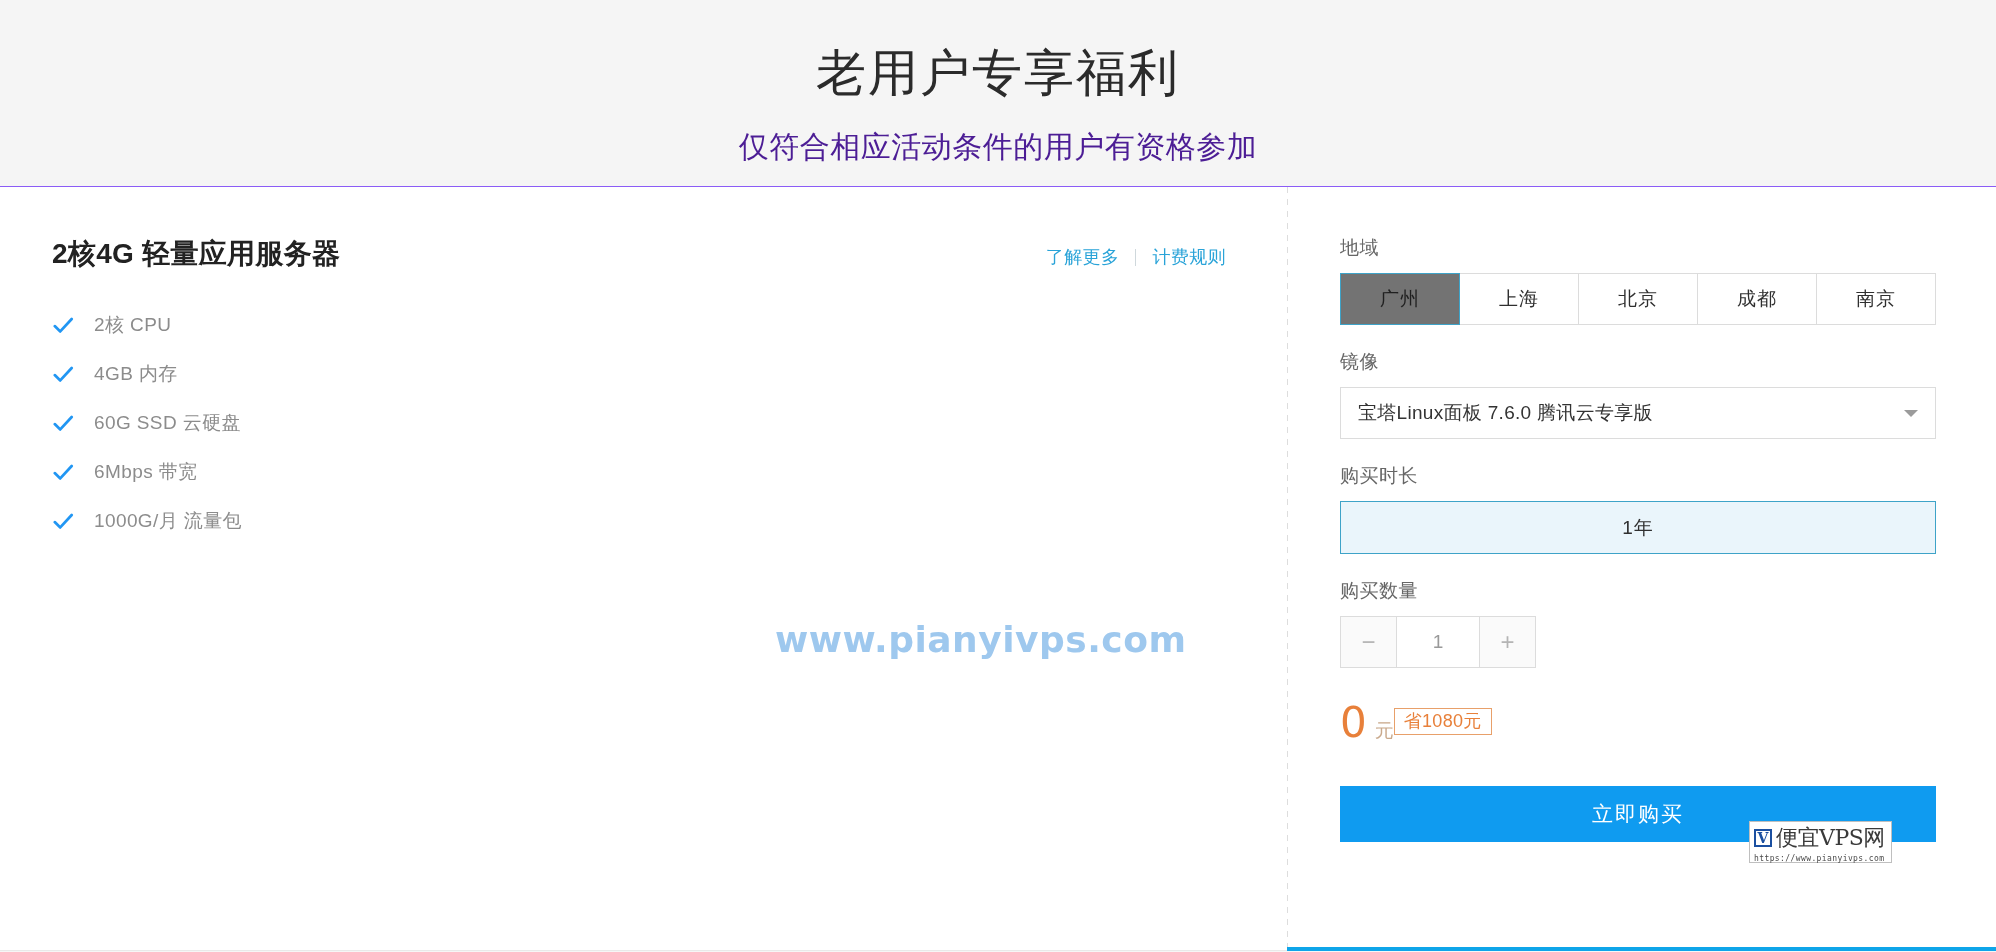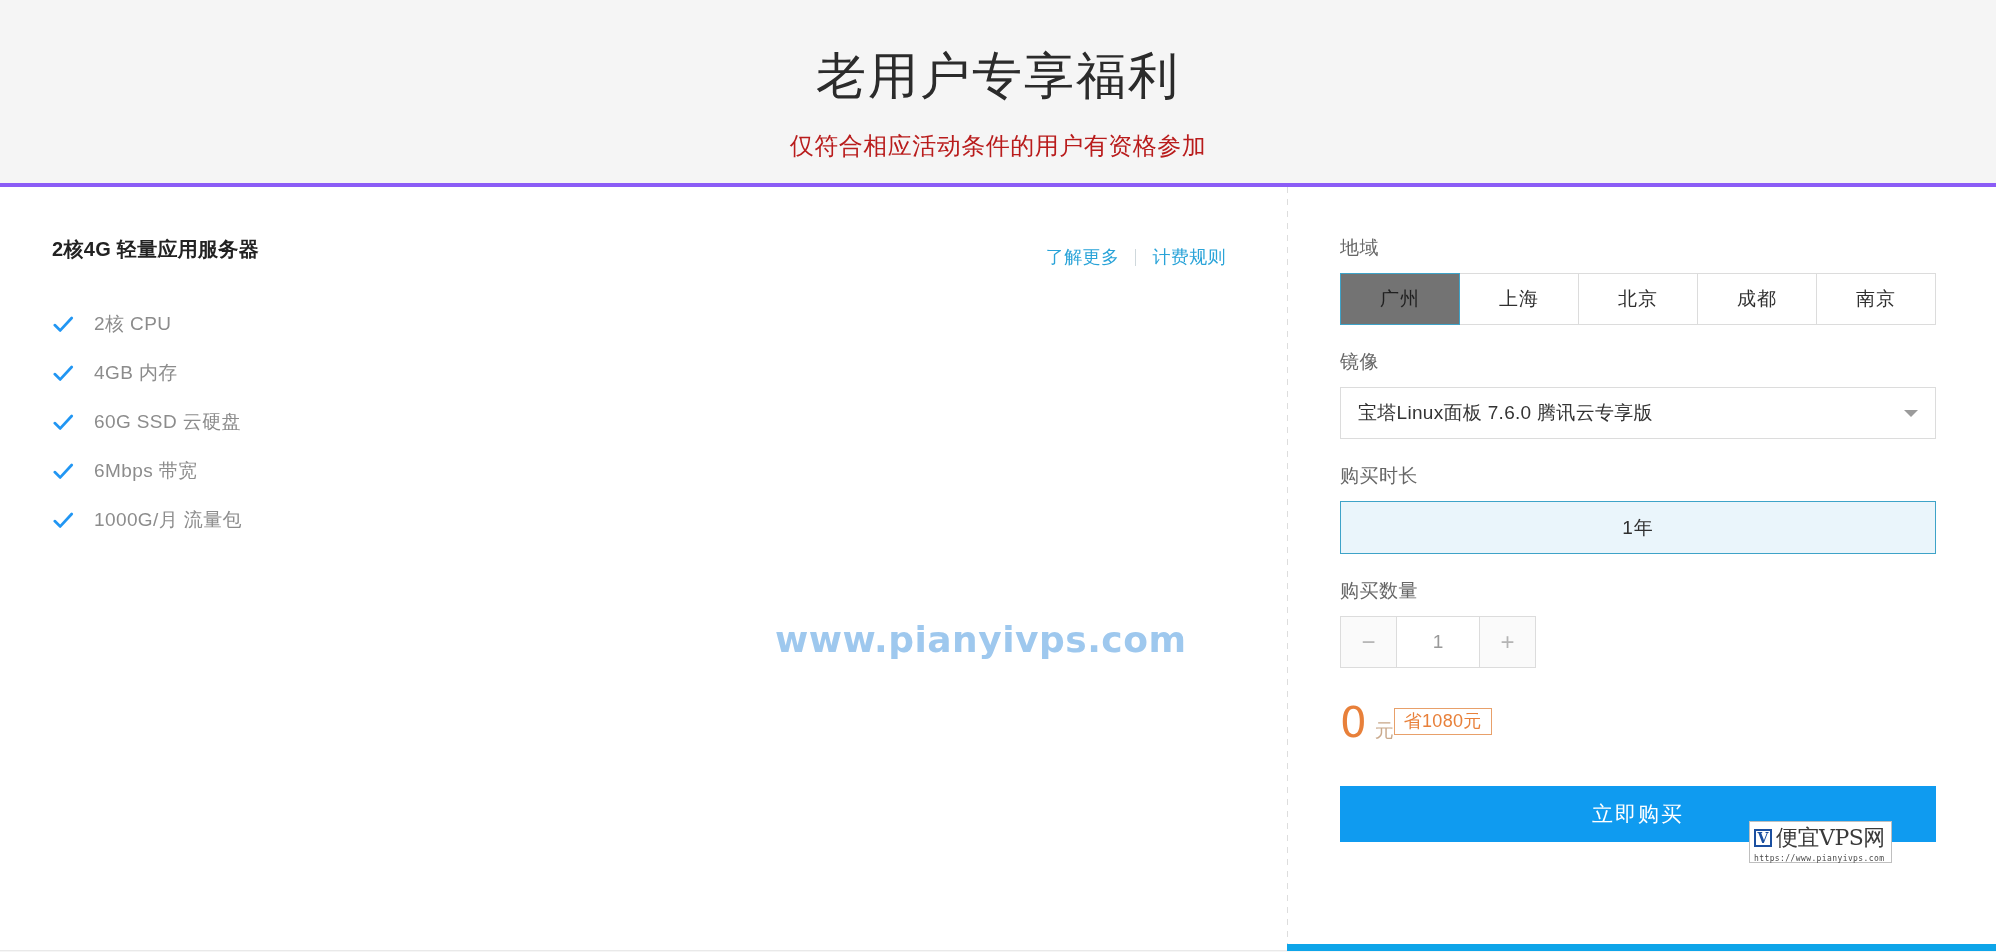--- a/index.html
+++ b/index.html
@@ -20,39 +20,39 @@
     height: 952px;
     background: #ffffff;
   }
 
   
   .promo-header {
     position: relative;
     width: 100%;
     height: 187px;
     background: #f5f5f5;
-    border-bottom: 4px solid #8b5cf6;
+    border-bottom: 1px solid #8b5cf6;
     display: flex;
     flex-direction: column;
     align-items: center;
     justify-content: center;
     padding-top: 24px;
   }
   .promo-title {
     font-size: 50px;
     font-weight: 400;
     color: #2b2b2b;
     letter-spacing: 2px;
     line-height: 1.25;
   }
   .promo-subtitle {
     margin-top: 23px;
-    font-size: 24px;
+    font-size: 30px;
     font-weight: 400;
-    color: #b91c1c;
+    color: #4c1d95;
     letter-spacing: 0.5px;
   }
 
   
   .content {
     position: relative;
     display: flex;
     width: 100%;
     height: 764px;
     background: #ffffff;
@@ -66,21 +66,21 @@
     padding: 48px 52px 0 52px;
     border-bottom: 1px solid #e9e9e9;
   }
   .left-head {
     display: flex;
     align-items: flex-start;
     justify-content: space-between;
     width: 100%;
   }
   .spec-title {
-    font-size: 20px;
+    font-size: 28px;
     font-weight: 700;
     color: #222222;
     letter-spacing: 0.3px;
     line-height: 1.2;
     padding-top: 2px;
   }
   .head-links {
     display: flex;
     align-items: center;
     padding-top: 10px;
@@ -148,21 +148,21 @@
     background-size: 1px 12px;
     background-repeat: repeat-y;
   }
 
   
   .right-panel {
     position: relative;
     flex: 1;
     height: 100%;
     padding: 48px 60px 0 53px;
-    border-bottom: 7px solid #0ea5e9;
+    border-bottom: 4px solid #0ea5e9;
   }
   .field-label {
     font-size: 19px;
     color: #666666;
     margin-bottom: 12px;
     letter-spacing: 0.5px;
   }
   .field-block { margin-bottom: 24px; }
 
   

